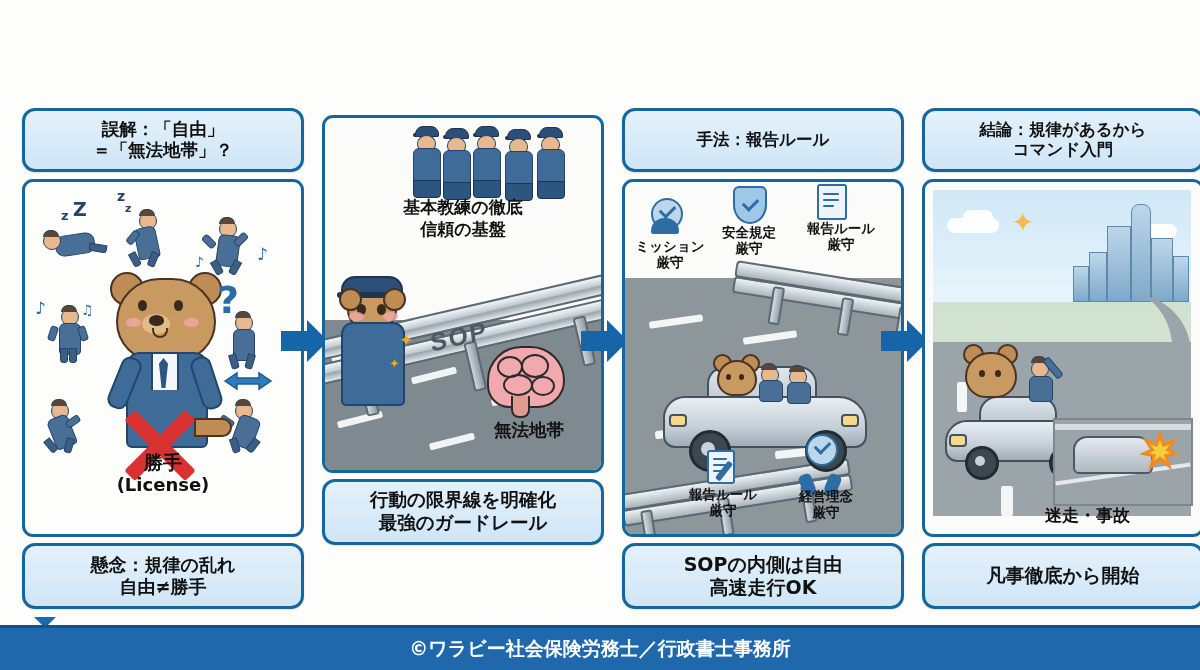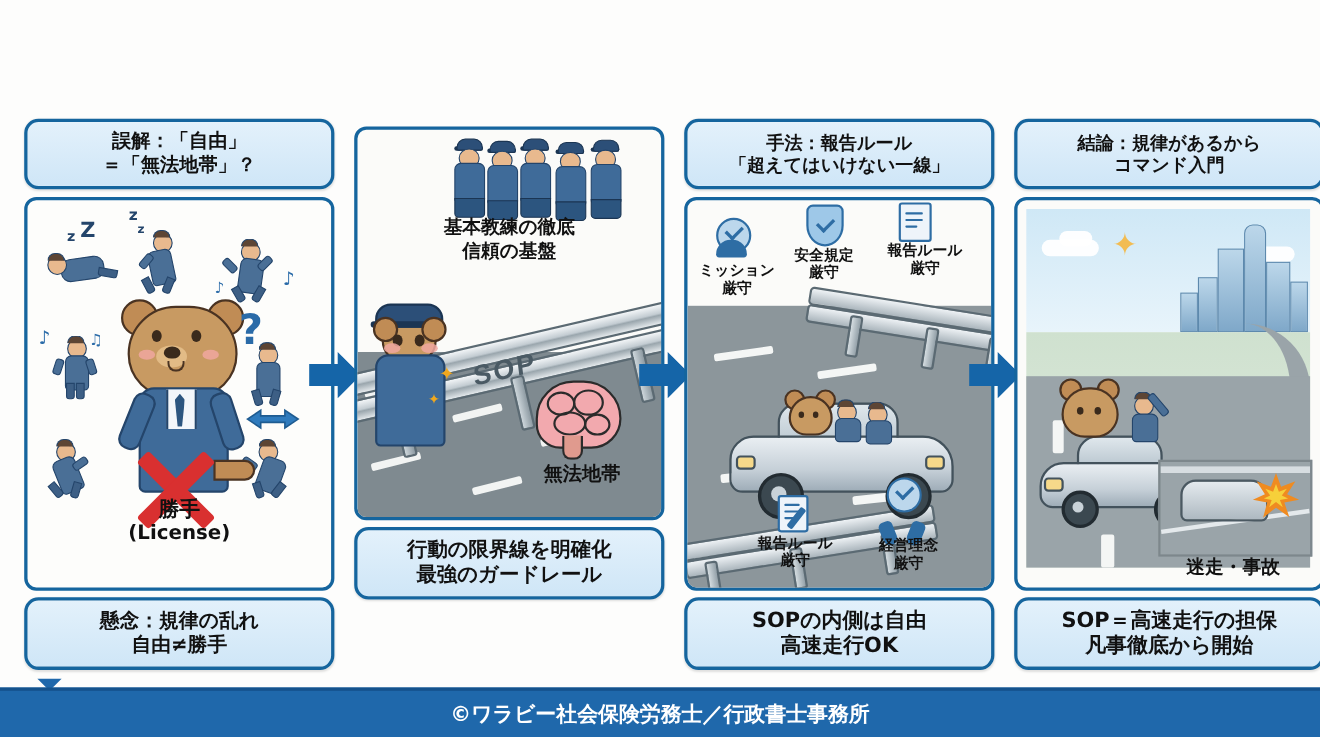--- a/index.html
+++ b/index.html
@@ -177,21 +177,21 @@
   .curve4{position:absolute;left:128px;top:112px;width:120px;height:74px;border-right:18px solid #9aa4a9;border-radius:0 60px 0 0;}
   .car4{position:absolute;left:20px;top:208px;width:150px;height:86px;}
   .q4{position:absolute;left:34px;top:162px;width:60px;height:58px;}
   .q4head{position:absolute;left:6px;top:8px;width:48px;height:42px;background:#c89a62;border:2.2px solid #4a3322;border-radius:26px 26px 22px 22px;}
   .q4ear{position:absolute;width:17px;height:17px;background:#c08c55;border:2.2px solid #4a3322;border-radius:50%;top:0;}
   .person4{position:absolute;left:96px;top:168px;width:44px;height:56px;}
   .crash{position:absolute;left:128px;top:236px;width:136px;height:84px;background:#9aa4a9;border:2px solid #7d878c;overflow:hidden;}
   .crash-car{position:absolute;left:18px;top:16px;width:76px;height:34px;background:linear-gradient(180deg,#e4eaee,#aeb9c1);border:2px solid #4b5962;border-radius:14px 16px 6px 6px;}
   .boom{position:absolute;left:84px;top:10px;width:42px;height:42px;background:#ef8b21;clip-path:polygon(50% 0%,61% 30%,92% 18%,74% 46%,100% 58%,68% 64%,79% 96%,50% 75%,22% 97%,31% 64%,0 58%,26% 46%,8% 18%,39% 30%);}
   .boom b{position:absolute;left:10px;top:10px;width:22px;height:22px;background:#f6d03a;display:block;clip-path:polygon(50% 0%,62% 32%,95% 20%,74% 48%,100% 60%,66% 66%,78% 96%,50% 74%,22% 96%,32% 66%,0 60%,26% 48%,6% 20%,38% 32%);}
-  .crash-label{position:absolute;left:120px;top:322px;width:152px;text-align:center;font-size:17px;font-weight:bold;color:#111;}
+  .crash-label{position:absolute;left:120px;top:322px;width:152px;text-align:left;font-size:17px;font-weight:bold;color:#111;}
 </style>
 </head>
 <body>
 
 <div id="page">
 
 
   <div class="panel p1">
     <div class="cap cap-top">
       <div>誤解：「自由」</div>
@@ -411,21 +411,20 @@
 
   <div class="arrow a2">
     <svg width="48" height="46" viewBox="0 0 48 46">
         <path d="M0 13 L26 13 L26 2 L47 23 L26 44 L26 33 L0 33 Z" fill="#1565a8"></path>
       </svg>
   </div>
 
   <div class="panel p3">
     <div class="cap cap-top">
       <div>手法：報告ルール</div>
-      <div>「超えてはいけない一線」</div>
     </div>
 
     <div class="art p3art">
       <div class="road3">
         <div class="lane" style="left:24px;top:40px;width:54px;height:7px;transform:rotate(-8deg);"></div>
         <div class="lane" style="left:118px;top:56px;width:54px;height:7px;transform:rotate(-8deg);"></div>
         <div class="lane" style="left:30px;top:150px;width:62px;height:8px;transform:rotate(-6deg);"></div>
         <div class="lane" style="left:150px;top:170px;width:62px;height:8px;transform:rotate(-6deg);"></div>
         <div class="lane" style="left:6px;top:226px;width:70px;height:9px;transform:rotate(-4deg);"></div>
       </div>
@@ -609,21 +608,20 @@
         <div style="position:absolute;left:0;top:4px;width:136px;height:6px;background:#d7dde1;"></div>
         <div class="crash-car"></div>
         <div class="boom">
             <b></b>
           </div>
       </div>
       <div class="crash-label">迷走・事故</div>
     </div>
 
     <div class="cap cap-bot">
-      <div>SOP＝高速走行の担保</div>
       <div>凡事徹底から開始</div>
     </div>
   </div>
 
   <div class="foot-notch"></div>
   <div class="footerbar">
     <span>©ワラビー社会保険労務士／行政書士事務所</span>
   </div>
 
 </div>

